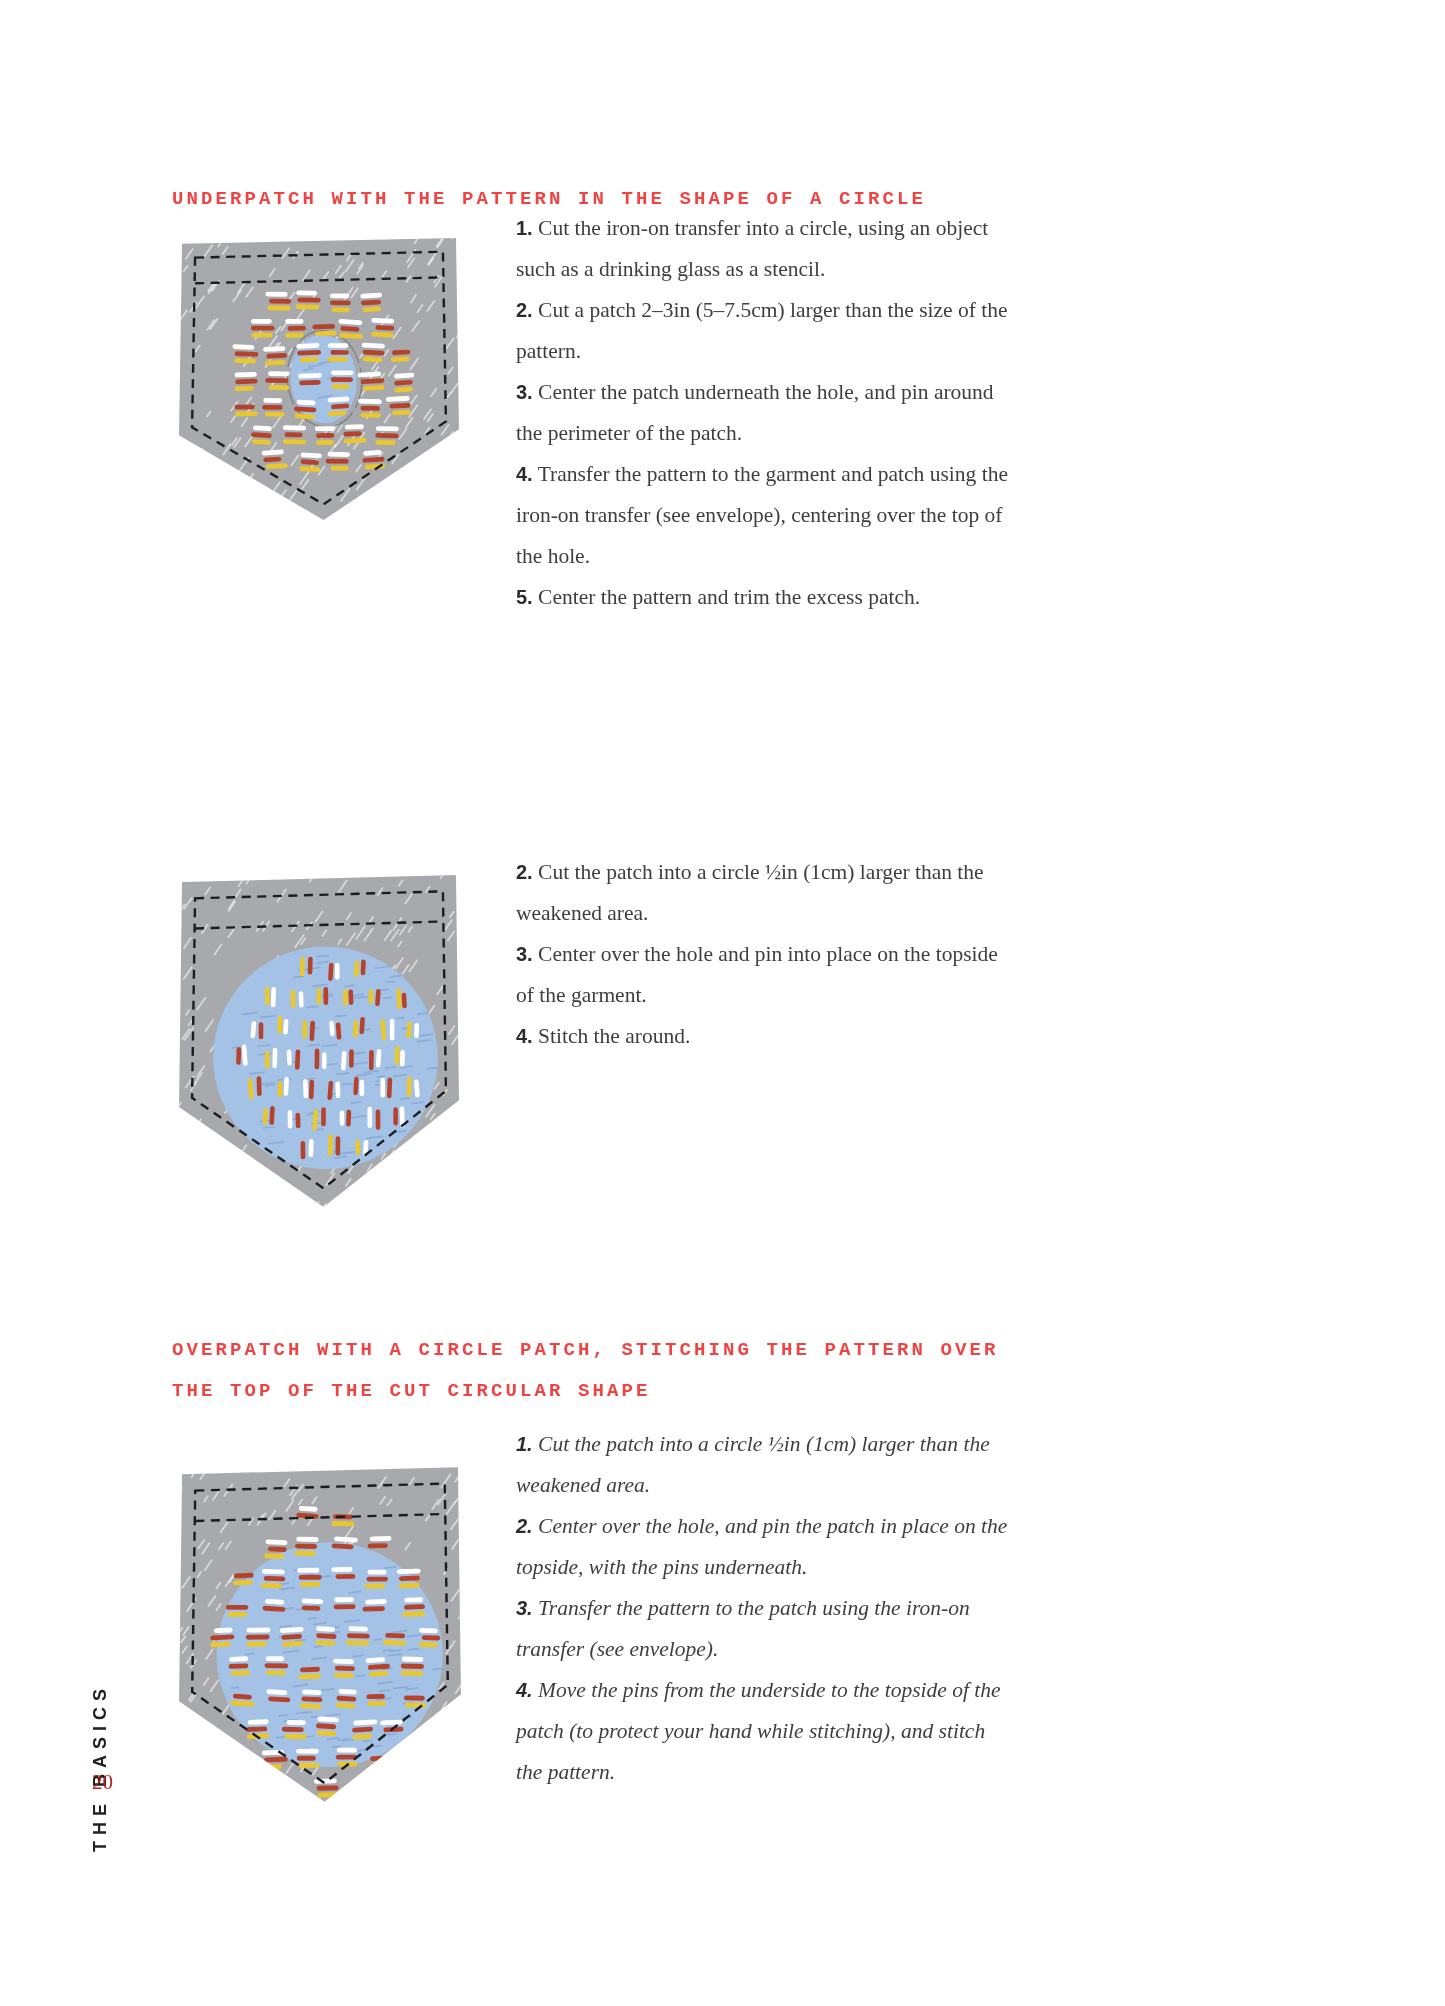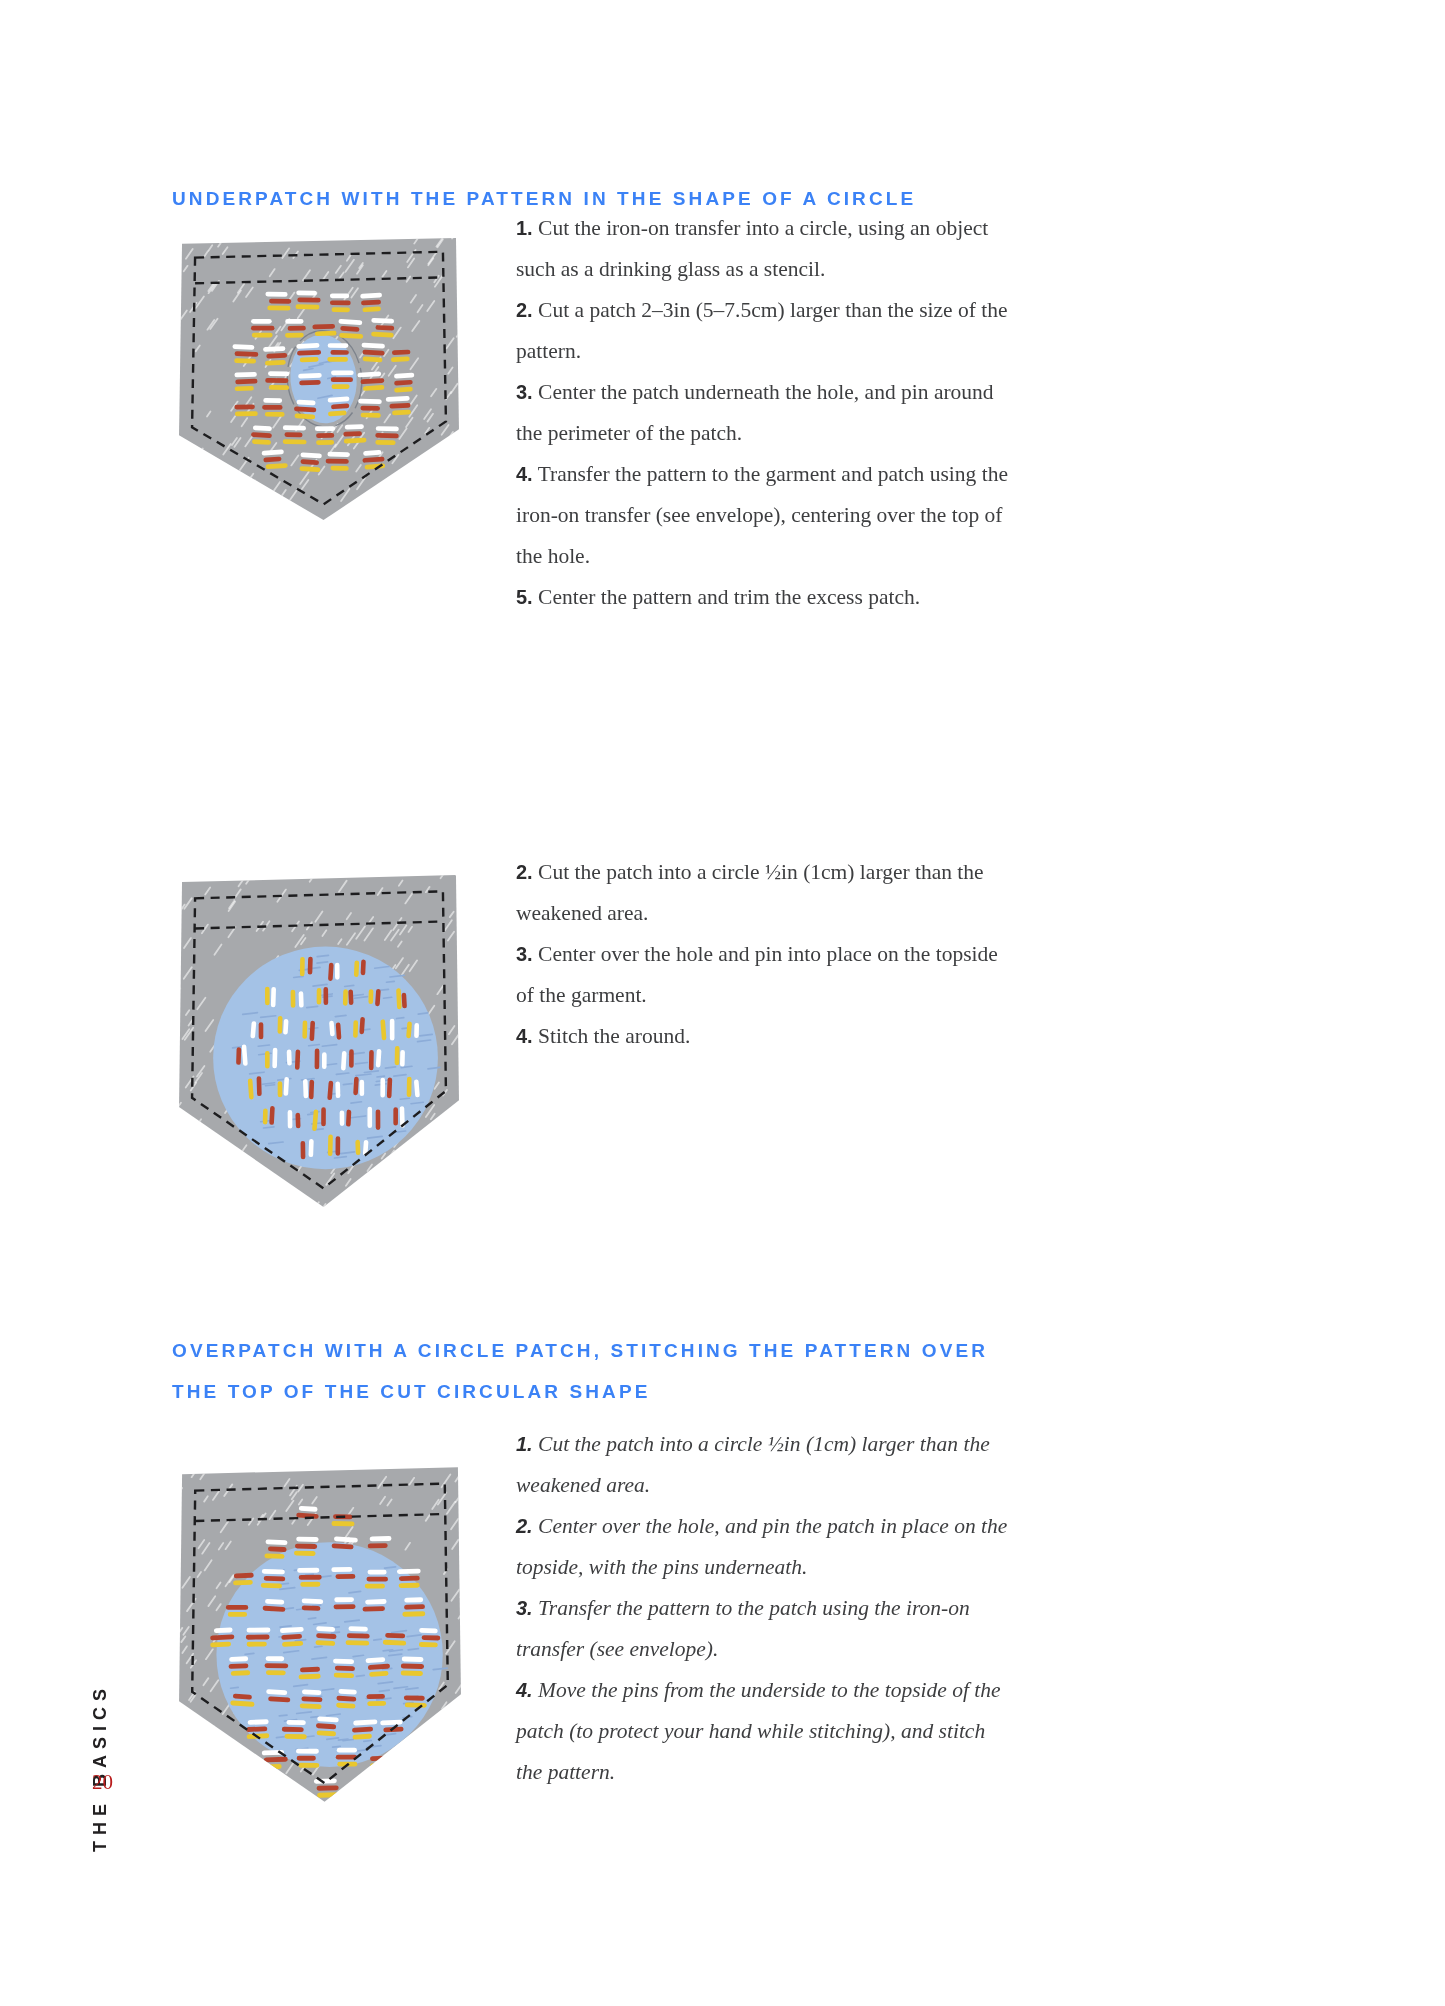--- a/index.html
+++ b/index.html
@@ -4,22 +4,22 @@
 <style>
   html,body{margin:0;padding:0;}
   body{
     width:1445px;height:2006px;background:#ffffff;position:relative;
     font-family:"Liberation Serif", serif;
   }
   .page{position:absolute;inset:0;overflow:hidden;}
 
   .heading{
     position:absolute;left:172px;
-    font-family:Liberation Sans, sans-serif;
-    font-weight:700;font-size:19px;letter-spacing:3.1px;color:#3b82f6;
+    font-family:Liberation Mono, monospace;
+    font-weight:700;font-size:19px;letter-spacing:3.1px;color:#ef4444;
     white-space:nowrap;
   }
   .h1{top:188px;}
   .h2{top:768px;}
   .h3{top:1330px;line-height:41px;}
 
   .fig{position:absolute;left:173px;display:block;}
   .fig1{top:231px;width:291px;height:296px;}
   .fig2{top:867px;width:291px;height:348px;}
   .fig3{top:1459px;width:293px;height:351px;}

